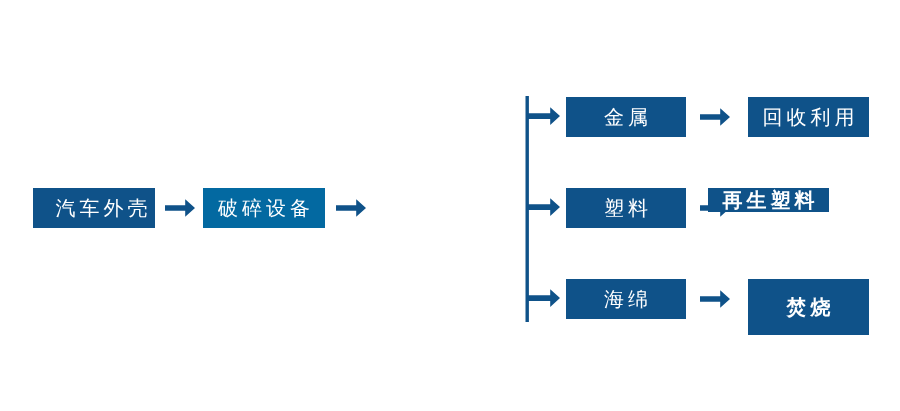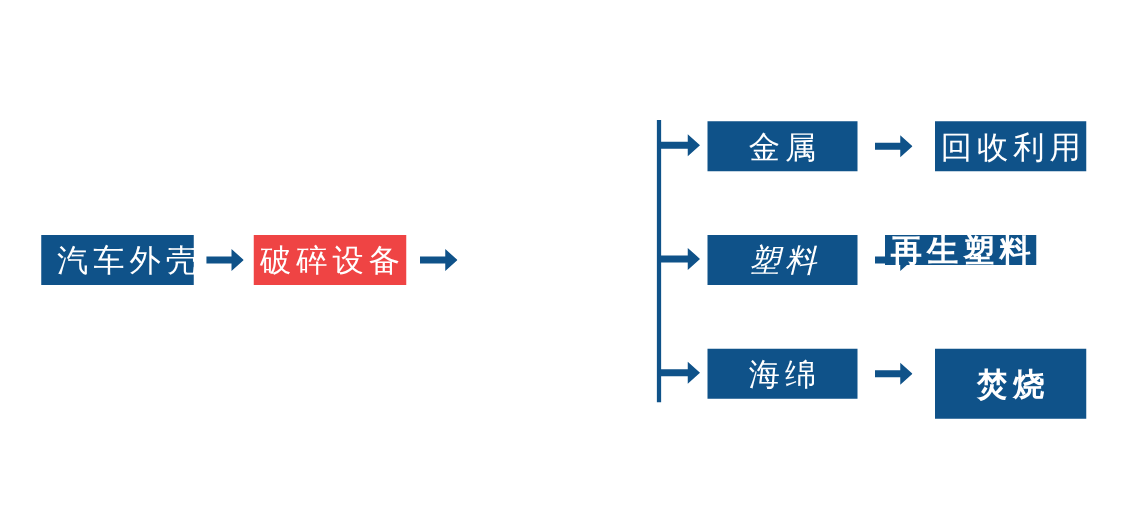--- a/index.html
+++ b/index.html
@@ -24,31 +24,31 @@
   }
 
   
   .node {
     position: absolute;
     display: flex;
     align-items: center;
     justify-content: center;
     box-sizing: border-box;
     color: #ffffff;
-    font-size: 25px;
+    font-size: 20px;
     line-height: 1;
     letter-spacing: 4px;
     text-indent: 4px;
     white-space: nowrap;
     font-family: "DejaVu Sans", "Liberation Sans", sans-serif;
     user-select: none;
     text-align: right;
   }
   .node-blue { background: #0f5289; }
-  .node-red  { background: #ef4444; }
+  .node-red  { background: #0369a1; }
 
   
   .arrow {
     position: absolute;
     display: block;
     line-height: 0;
   }
   .arrow svg { display: block; }
 
   
@@ -96,21 +96,21 @@
   <div class="node node-blue" style="left:566px; top:97px; width:120px; height:40px;">金属</div>
 
   <span class="arrow" style="left:700px; top:106px; width:30px; height:22px;">
     <svg width="30" height="22" viewBox="0 0 30 22" xmlns="http://www.w3.org/2000/svg">
       <path d="M0 8.2 H20.2 V2.2 L30 11 L20.2 19.8 V13.8 H0 Z" fill="#0f5289"></path>
     </svg>
   </span>
 
   <div class="node node-blue" style="left:748px; top:97px; width:121px; height:40px;">回收利用</div>
 
-  <div class="node node-blue" style="left:566px; top:188px; width:120px; height:40px;font-style:italic;">塑料</div>
+  <div class="node node-blue" style="left:566px; top:188px; width:120px; height:40px;">塑料</div>
 
   <span class="arrow" style="left:700px; top:197px; width:30px; height:22px;">
     <svg width="30" height="22" viewBox="0 0 30 22" xmlns="http://www.w3.org/2000/svg">
       <path d="M0 8.2 H20.2 V2.2 L30 11 L20.2 19.8 V13.8 H0 Z" fill="#0f5289"></path>
     </svg>
   </span>
 
   <div class="node node-blue" style="left:708px; top:188px; width:121px; height:24px;font-weight:bold;">再生塑料</div>
 
   <div class="node node-blue" style="left:566px; top:279px; width:120px; height:40px;">海绵</div>

